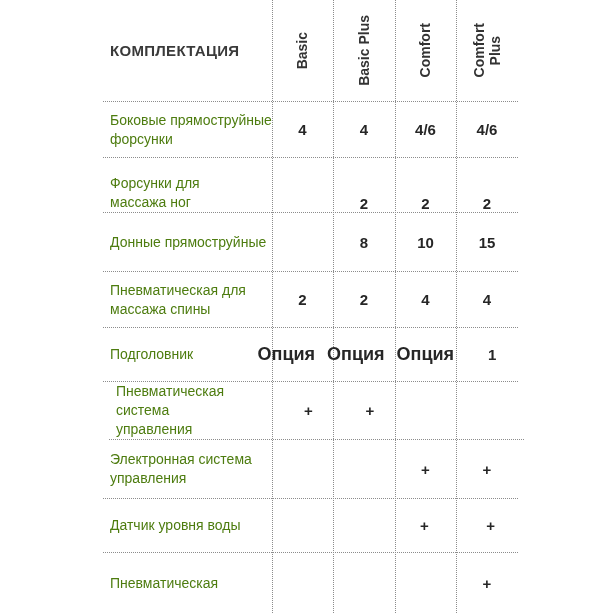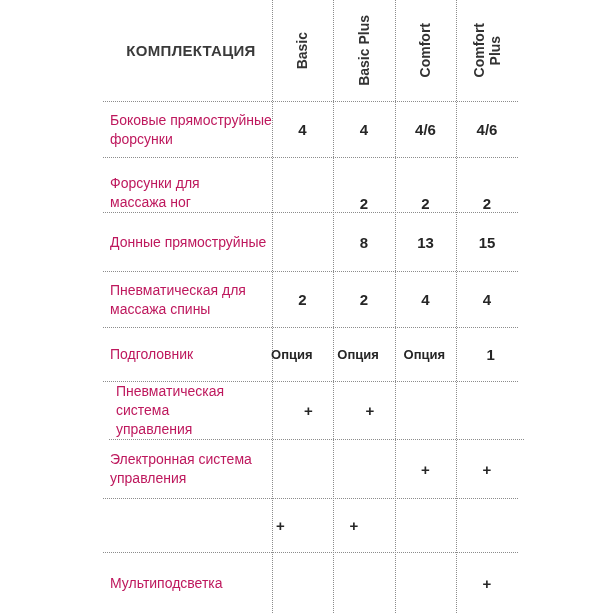--- a/index.html
+++ b/index.html
@@ -46,21 +46,20 @@
     border-bottom: 1px dotted #8c8c8c;
     align-items: center;
   }
   .row.last { border-bottom: none; }
 
   .title-cell {
     width: 169px;
     display: flex;
     align-items: center;
     padding-left: 7px;
-    justify-content: center;
   }
   .title-text {
     font-size: 15px;
     font-weight: 600;
     color: #3a3a3a;
     letter-spacing: 0.3px;
   }
   .hcell {
     display: flex;
     align-items: center;
@@ -73,33 +72,33 @@
     font-size: 14px;
     font-weight: 700;
     color: #333333;
     line-height: 1.15;
     text-align: center;
   }
   .label {
     width: 169px;
     padding-left: 7px;
     font-size: 14px;
-    color: #be185d;
+    color: #4d7c0f;
     line-height: 1.35;
     white-space: pre-line;
   }
   .cell {
     display: flex;
     align-items: center;
     justify-content: center;
     font-size: 15px;
     font-weight: 700;
     color: #262626;
   }
-  .cell.opt { font-size: 13px; }
+  .cell.opt { font-size: 18px; }
   .c1, .c3 { width: 61px; }
   .c2, .c4 { width: 62px; }
   .h56 { height: 56px; }
   .h55 { height: 55px; align-items: flex-end; }
   .h59 { height: 59px; }
   .h54 { height: 54px; gap: 12px; }
   .h58 { height: 58px; margin-left: 6px; }
   .h60 { height: 60px; }
 </style>
 </head>
@@ -148,21 +147,21 @@
       <div class="cell c1"></div>
       <div class="cell c2">2</div>
       <div class="cell c3">2</div>
       <div class="cell c4">2</div>
     </div>
 
     <div class="row h59">
       <div class="label">Донные прямоструйные</div>
       <div class="cell c1"></div>
       <div class="cell c2">8</div>
-      <div class="cell c3">13</div>
+      <div class="cell c3">10</div>
       <div class="cell c4">15</div>
     </div>
 
     <div class="row h56">
       <div class="label">Пневматическая для
 массажа спины</div>
       <div class="cell c1">2</div>
       <div class="cell c2">2</div>
       <div class="cell c3">4</div>
       <div class="cell c4">4</div>
@@ -188,28 +187,29 @@
     <div class="row h59">
       <div class="label">Электронная система
 управления</div>
       <div class="cell c1"></div>
       <div class="cell c2"></div>
       <div class="cell c3">+</div>
       <div class="cell c4">+</div>
     </div>
 
     <div class="row h54">
+      <div class="label">Датчик уровня воды</div>
       <div class="cell c1"></div>
       <div class="cell c2"></div>
       <div class="cell c3">+</div>
       <div class="cell c4">+</div>
     </div>
 
     <div class="row h60 last">
-      <div class="label">Мультиподсветка</div>
+      <div class="label">Пневматическая</div>
       <div class="cell c1"></div>
       <div class="cell c2"></div>
       <div class="cell c3"></div>
       <div class="cell c4">+</div>
     </div>
 
   </div>
 </div>
 
 </body></html>

